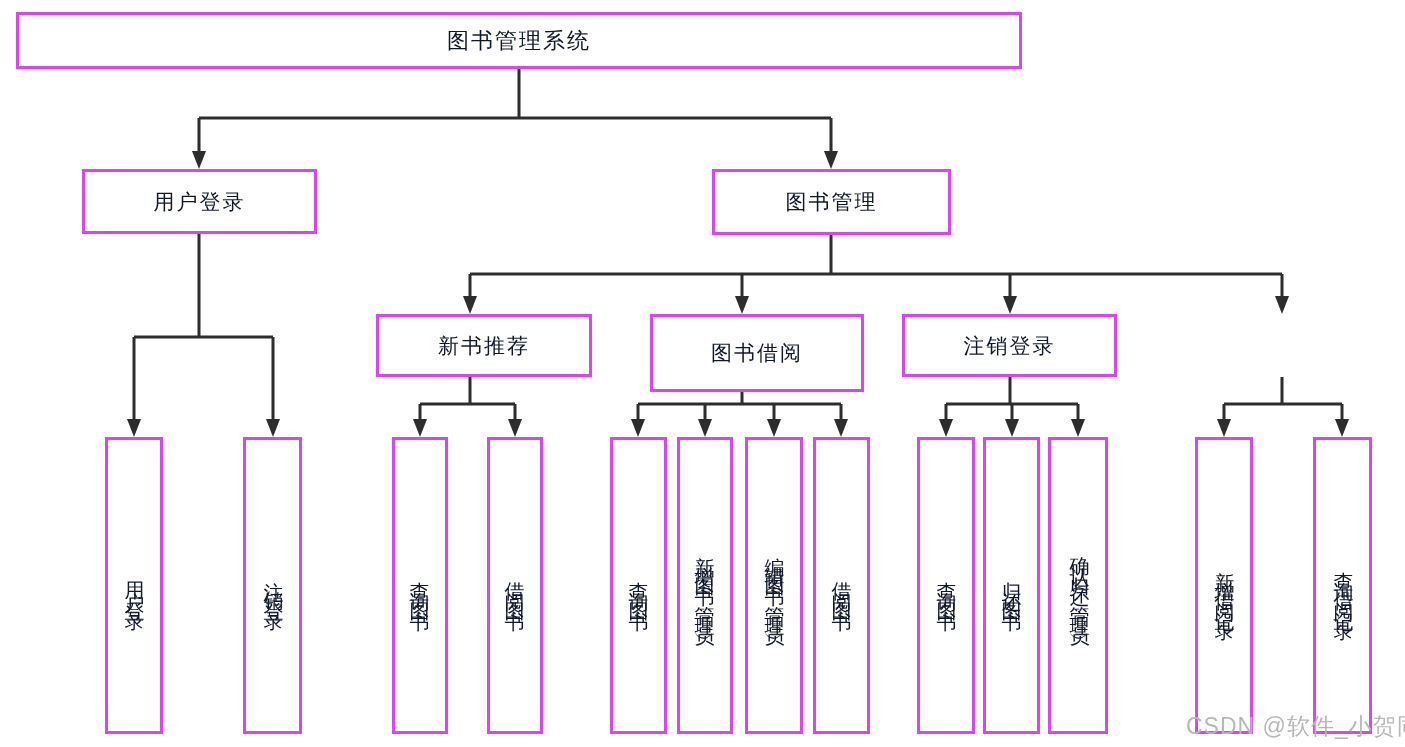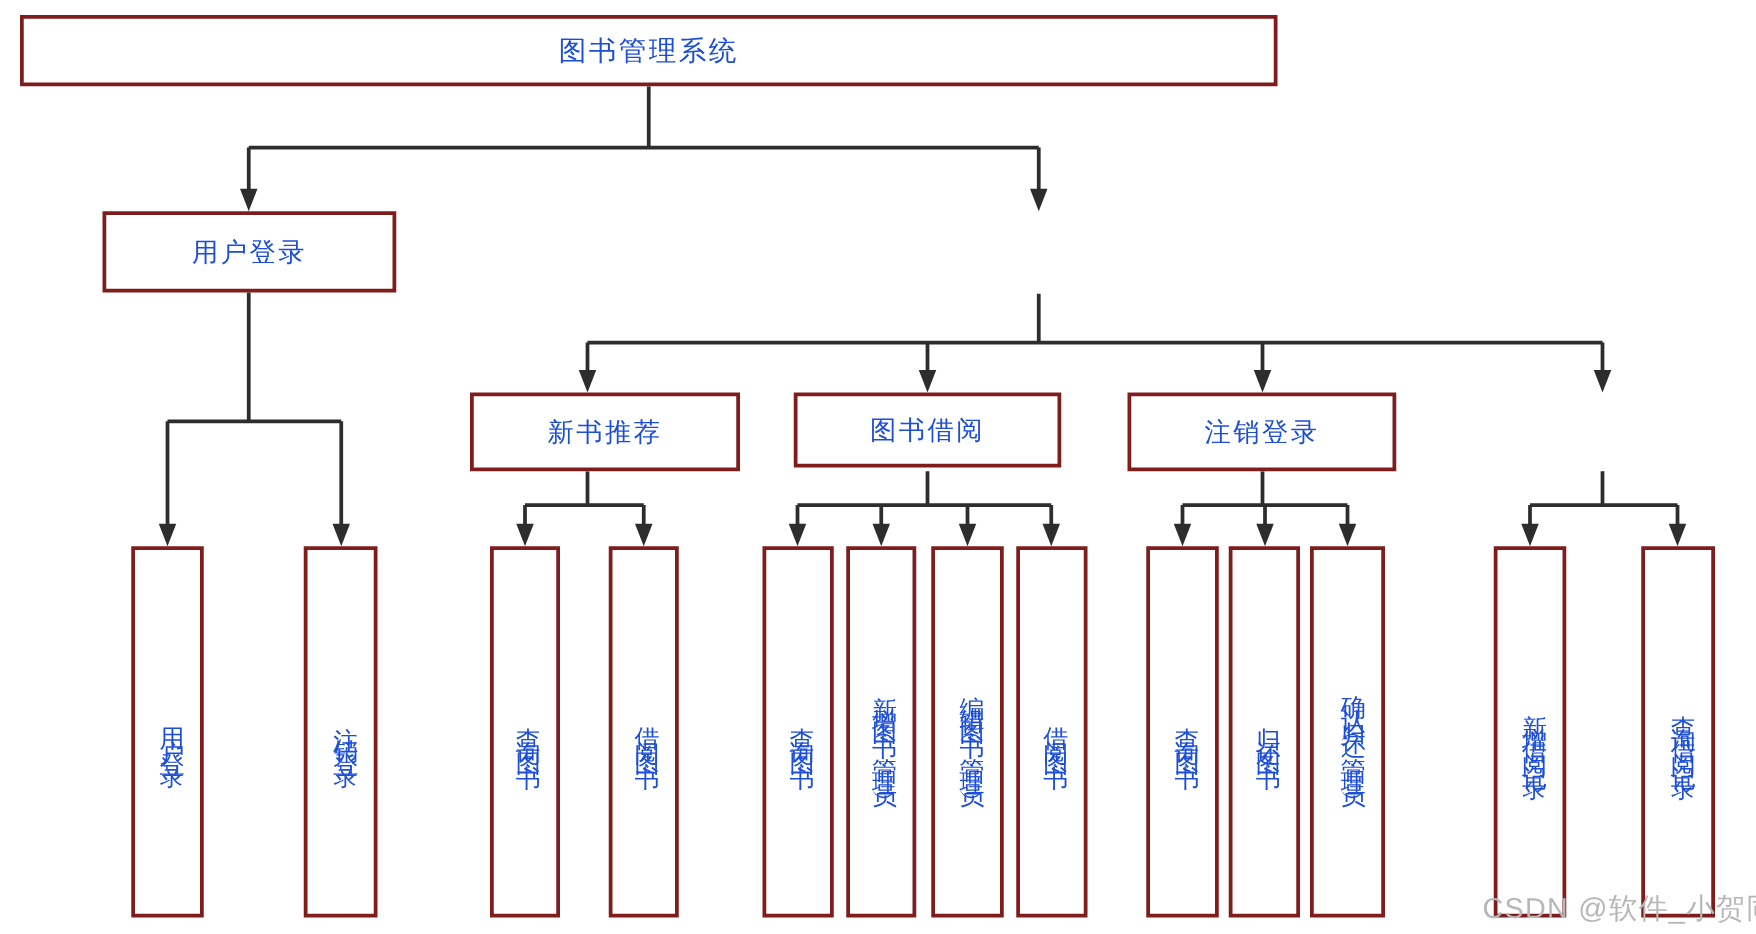--- a/index.html
+++ b/index.html
@@ -7,24 +7,23 @@
     position:relative;
     width:1405px;height:747px;
     background:#fff;
     font-family:"Liberation Sans", sans-serif;
     overflow:hidden;
   }
   .connectors{position:absolute;left:0;top:0;}
   .box{
     position:absolute;
     box-sizing:border-box;
-    border:3px solid #7f1d1d;
+    border:3px solid #d946ef;
     background:#fff;
-    color:#1d4ed8;
-    font-family:Liberation Mono, monospace;
+    color:#0f172a;
   }
   .box.h{
     display:flex;align-items:center;justify-content:center;
     font-size:21px;letter-spacing:2px;
   }
   .box.h.root{font-size:22px;}
   .box.v{
     writing-mode:vertical-rl;
     text-orientation:mixed;
     text-align:center;
@@ -78,23 +77,24 @@
       <polygon points="1005,419 1019,419 1012,437"></polygon>
       <polygon points="1071,419 1085,419 1078,437"></polygon>
       <polygon points="1217,419 1231,419 1224,437"></polygon>
       <polygon points="1335,419 1349,419 1342,437"></polygon>
     </g>
   </svg>
 
   <div class="box h root" style="left:16px;top:12px;width:1006px;height:57px">图书管理系统</div>
 
   <div class="box h" style="left:82px;top:169px;width:235px;height:65px">用户登录</div>
+  <div class="box h" style="left:712px;top:169px;width:239px;height:66px">图书管理</div>
 
   <div class="box h" style="left:376px;top:314px;width:216px;height:63px">新书推荐</div>
-  <div class="box h" style="left:635px;top:314px;width:214px;height:60px">图书借阅</div>
+  <div class="box h" style="left:650px;top:314px;width:214px;height:78px">图书借阅</div>
   <div class="box h" style="left:902px;top:314px;width:215px;height:63px">注销登录</div>
 
   <div class="box v" style="left:105px;top:437px;width:58px;height:297px">用户登录</div>
   <div class="box v" style="left:243px;top:437px;width:59px;height:297px">注销登录</div>
   <div class="box v" style="left:392px;top:437px;width:56px;height:297px">查询图书</div>
   <div class="box v" style="left:487px;top:437px;width:56px;height:297px">借阅图书</div>
   <div class="box v" style="left:610px;top:437px;width:57px;height:297px">查询图书</div>
   <div class="box v" style="left:677px;top:437px;width:56px;height:297px">新增图书（管理员）</div>
   <div class="box v" style="left:745px;top:437px;width:58px;height:297px">编辑图书（管理员）</div>
   <div class="box v" style="left:813px;top:437px;width:57px;height:297px">借阅图书</div>

